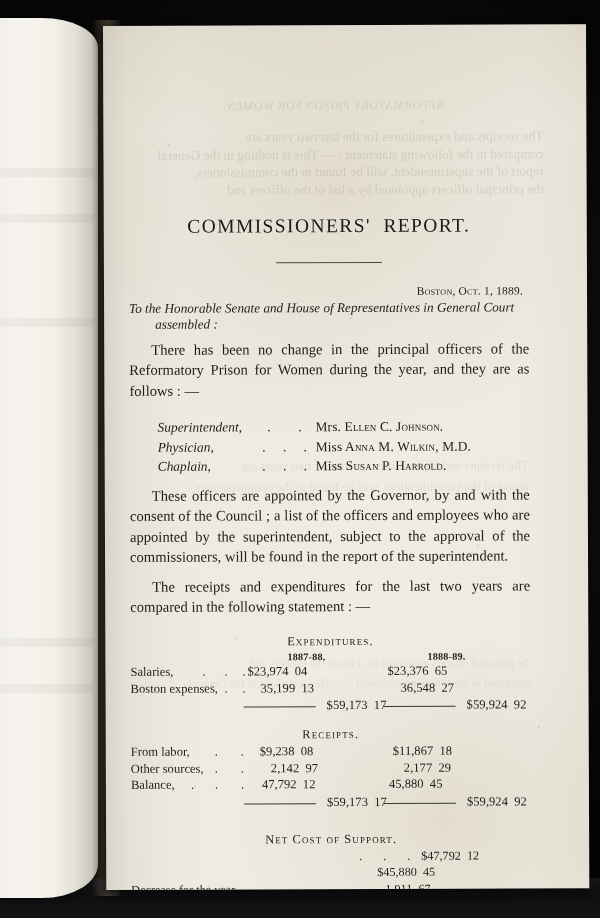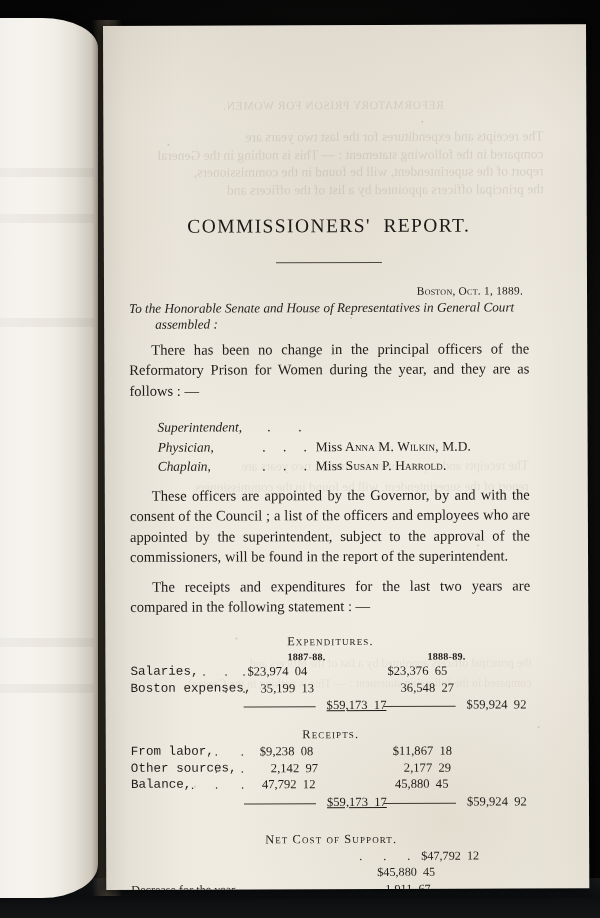--- a/index.html
+++ b/index.html
@@ -237,21 +237,21 @@
   .yearrow span {
     position: absolute;
     font-weight: bold;
     font-size: 10.2px;
     letter-spacing: .2px;
   }
   .yr-a { left: 157px; }
   .yr-b { left: 297px; }
 
   .frow { position: relative; height: 16.5px; }
-  .frow .lbl { position: absolute; left: 0; font-size: 12.6px; font-family: Liberation Mono, monospace; }
+  .frow .lbl { position: absolute; left: 0; font-size: 12.6px; }
   .frow .ld  { position: absolute; font-size: 12.6px; }
   .frow .amt {
     position: absolute;
     font-size: 12.6px;
     white-space: pre;
   }
   
   .col-a { left: 117px; }
   .col-b { left: 257px; }
   .col-a.ind { left: 130px; }
@@ -262,21 +262,21 @@
     position: absolute; top: 8px;
     width: 72px; height: 0;
     border-top: 1.1px solid #3b3832;
   }
   .rule-a { left: 113px; }
   .rule-b { left: 253px; }
   .tot {
     position: absolute; top: 0;
     font-size: 12.6px; white-space: pre;
   }
-  .tot-a { left: 196px; text-decoration: underline; }
+  .tot-a { left: 196px; }
   .tot-b { left: 336px; }
 
   
   .ncrow { position: relative; height: 16.5px; font-size: 12.2px; }
   .ncrow .nclbl { position: absolute; left: 0; white-space: pre; }
   .ncrow .ncd { position: absolute; }
   .ncrow .ncamt { position: absolute; white-space: pre; }
   .nc-right { left: 290px; }
   .nc-mid   { left: 246px; }
   .nc-dec   { left: 254px; }
@@ -349,20 +349,21 @@
 
       <p class="body">There has been no change in the principal officers of the Reformatory Prison for Women during the year, and they are as follows : —</p>
 
       <div class="officers">
         <div class="officer-row">
           <span class="officer-title">Superintendent,</span>
           <span class="officer-dots">
               <span class="dot">.</span>
               <span class="dot">.</span>
             </span>
+          <span class="officer-name"><span class="pre">Mrs.</span> <span>Ellen C. Johnson.</span></span>
         </div>
         <div class="officer-row">
           <span class="officer-title">Physician,</span>
           <span class="officer-dots">
               <span class="dot">.</span>
               <span class="dot">.</span>
               <span class="dot">.</span>
             </span>
           <span class="officer-name"><span class="pre">Miss</span> <span>Anna M. Wilkin, M.D.</span></span>
         </div>
@@ -431,21 +432,21 @@
           <span class="amt" style="left:140px">2,142  97</span>
           <span class="amt" style="left:273px">2,177  29</span>
         </div>
 
         <div class="frow">
           <span class="lbl">Balance,</span>
           <span class="ld" style="left:60px">.</span>
           <span class="ld" style="left:84px">.</span>
           <span class="ld" style="left:110px">.</span>
           <span class="amt" style="left:131px">47,792  12</span>
-          <span class="amt" style="left:264px">45,880  45</span>
+          <span class="amt" style="left:258px">45,880  45</span>
         </div>
 
         <div class="totrow">
           <span class="rule rule-a"></span>
           <span class="tot tot-a">$59,173  17</span>
           <span class="rule rule-b"></span>
           <span class="tot tot-b">$59,924  92</span>
         </div>
       </div>
 

